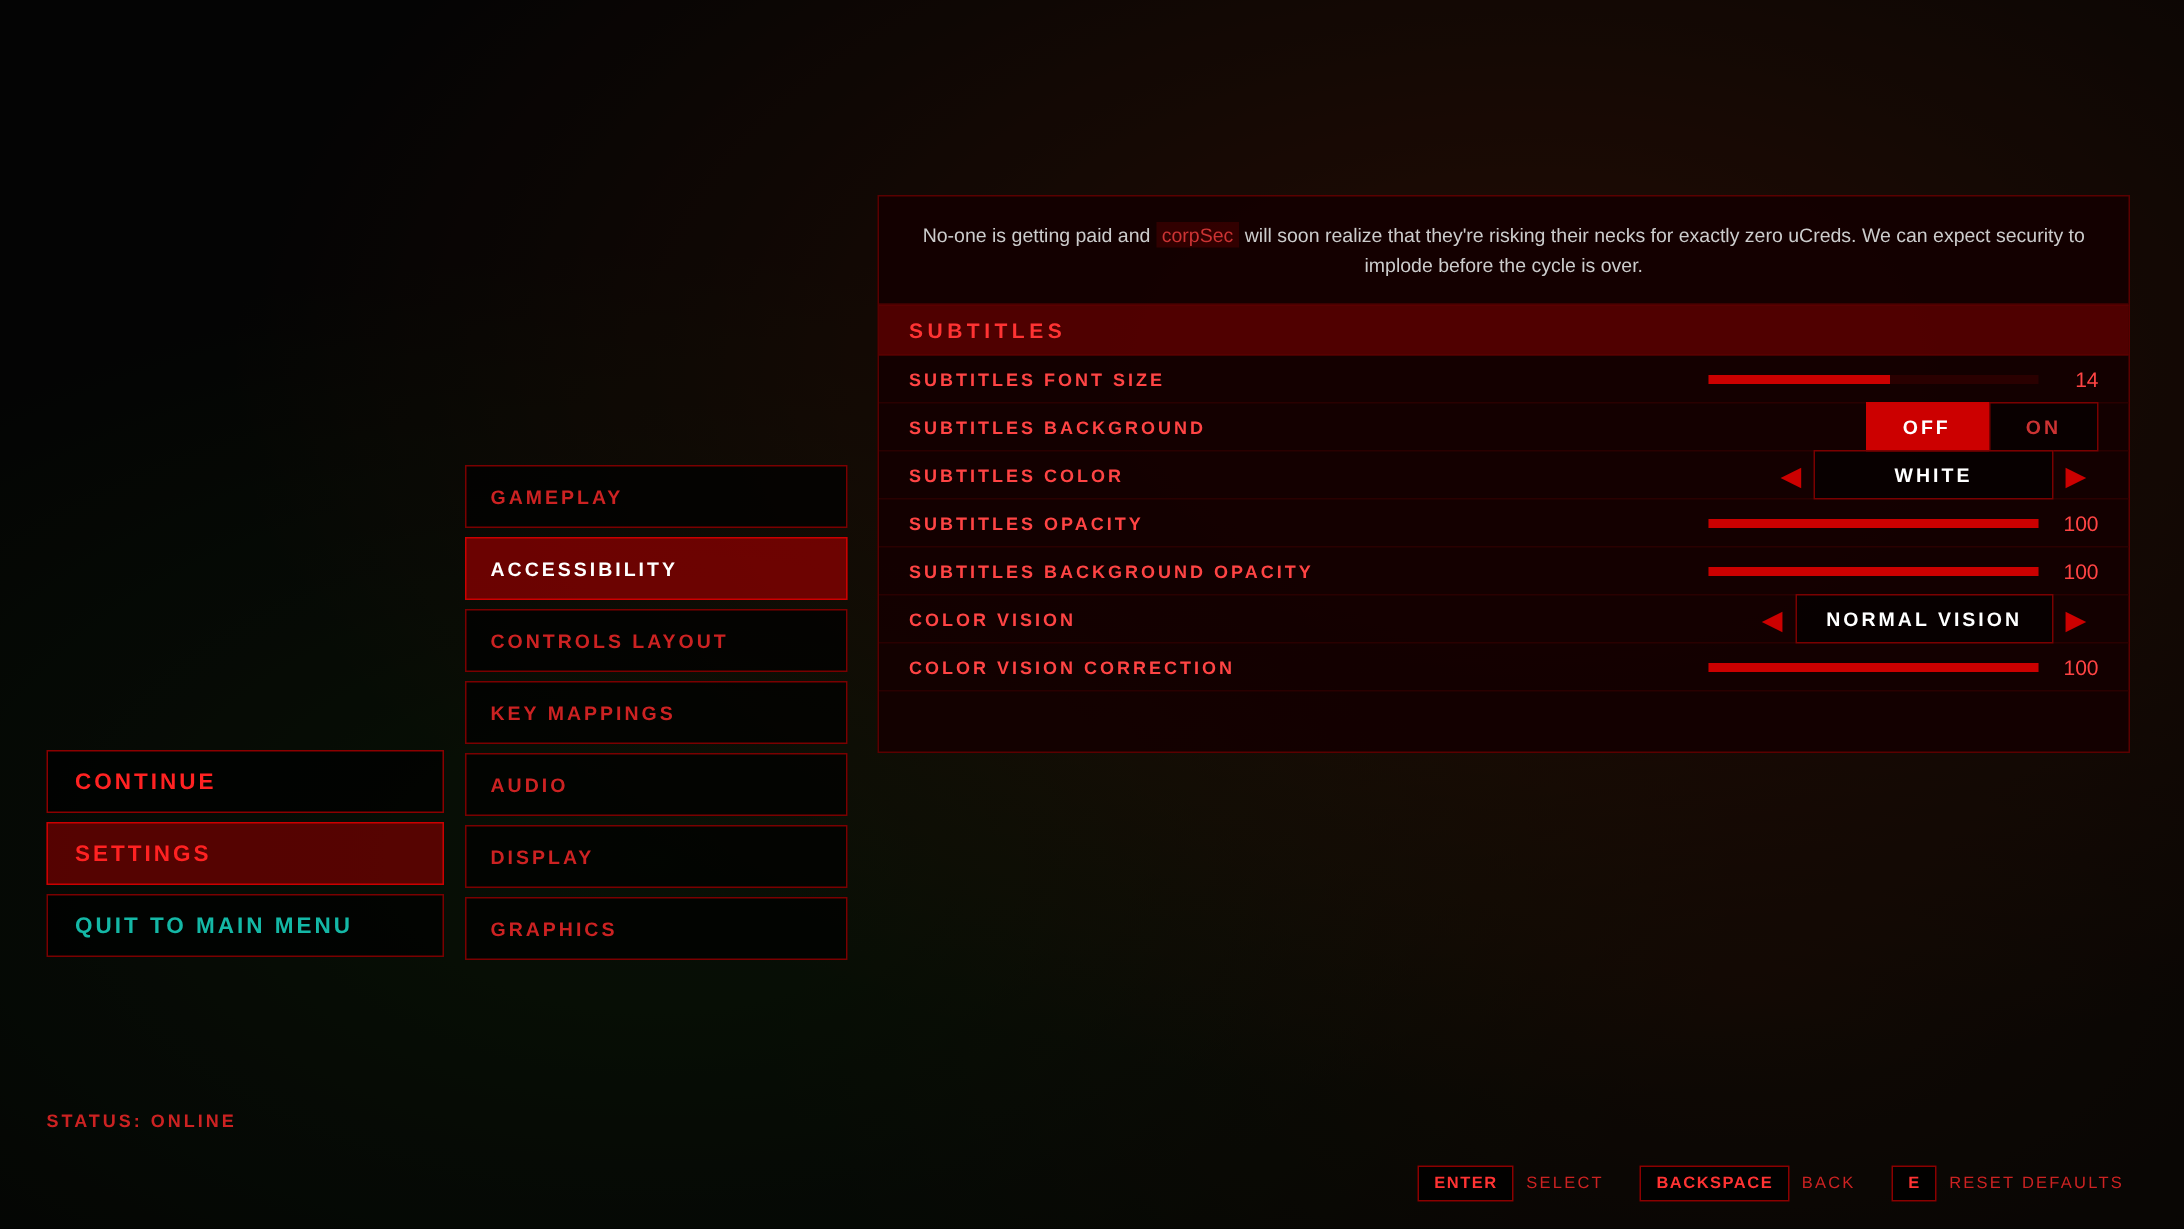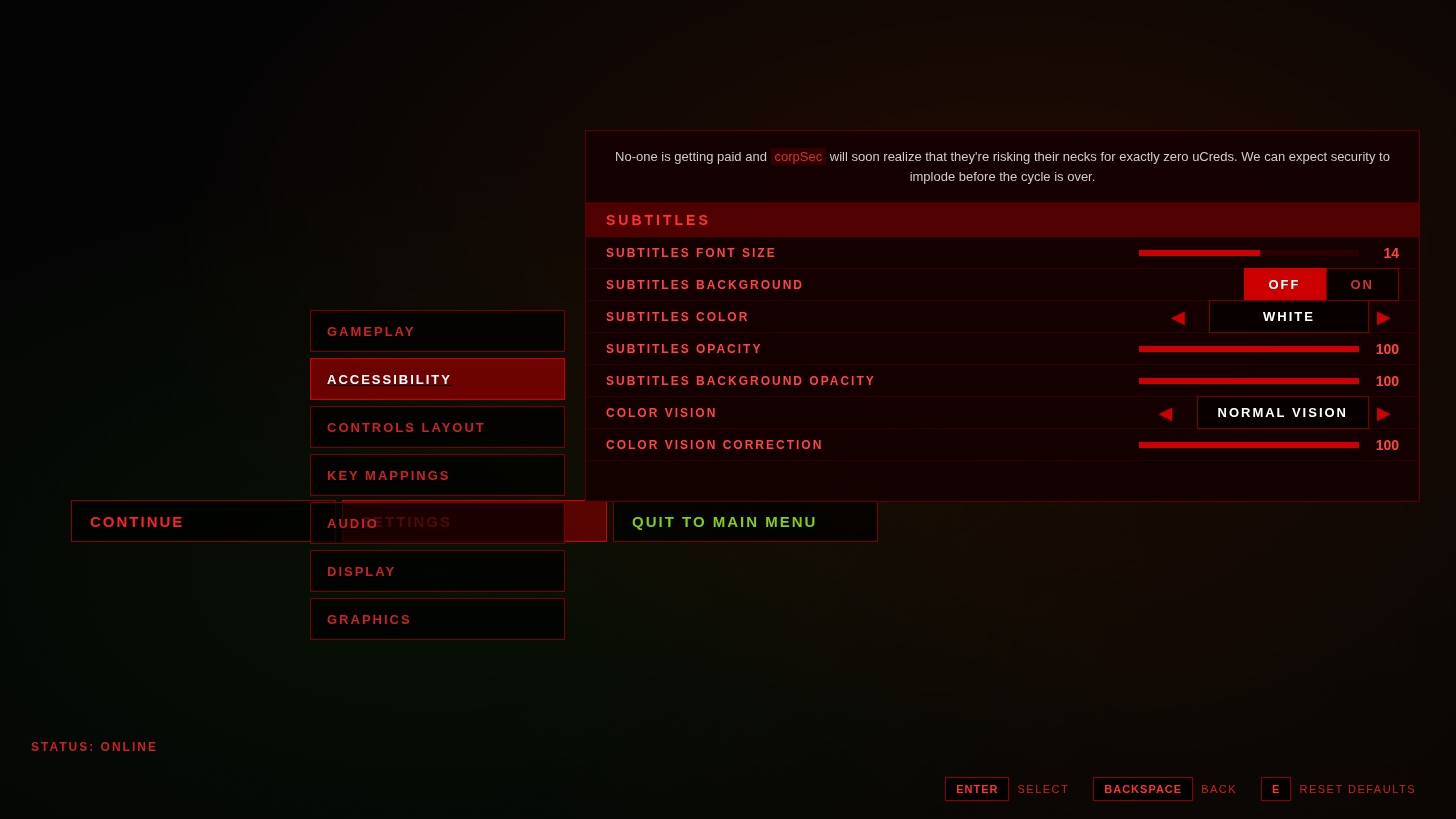--- a/index.html
+++ b/index.html
@@ -36,23 +36,22 @@
       inset: 0;
       z-index: 2;
     }
 
     
     .left-panel {
       position: absolute;
       left: 31px;
       top: 500px;
       display: flex;
-      flex-direction: row;
+      flex-direction: column;
       gap: 6px;
-      margin-left: 40px;
     }
 
     .main-btn {
       width: 265px;
       height: 42px;
       background: rgba(0,0,0,0.7);
       border: 1.5px solid #8b0000;
       color: #ff2222;
       font-size: 15px;
       font-weight: bold;
@@ -71,21 +70,20 @@
     }
 
     
     .sub-menu {
       position: absolute;
       left: 310px;
       top: 310px;
       display: flex;
       flex-direction: column;
       gap: 6px;
-      text-decoration: underline;
     }
 
     .sub-btn {
       width: 255px;
       height: 42px;
       background: rgba(0,0,0,0.7);
       border: 1.5px solid #7a0000;
       color: #cc2222;
       font-size: 13px;
       font-weight: bold;
@@ -225,21 +223,21 @@
       height: 100%;
       background: #cc0000;
       position: absolute;
       left: 0;
       top: 0;
     }
 
     .slider-value {
       color: #ff4444;
       font-size: 14px;
-      font-weight: bold;
+      font-weight: normal;
       min-width: 30px;
       text-align: right;
     }
 
     
     .toggle-group {
       display: flex;
       border-radius: 12px;
     }
 
@@ -283,28 +281,27 @@
     .selector-value {
       background: rgba(0,0,0,0.6);
       border: 1.5px solid #7a0000;
       color: #ffffff;
       font-size: 13px;
       font-weight: bold;
       letter-spacing: 2px;
       padding: 8px 20px;
       min-width: 160px;
       text-align: center;
-      margin-left: 16px;
     }
 
     
     .quit-btn {
       background: rgba(0,0,0,0.7);
       border: 1.5px solid #7a0000;
-      color: #84cc16;
+      color: #14b8a6;
     }
   </style>
 </head>
 <body>
 
 <div class="bg"></div>
 <div class="bg-overlay"></div>
 
 <div class="ui-layer">
 

